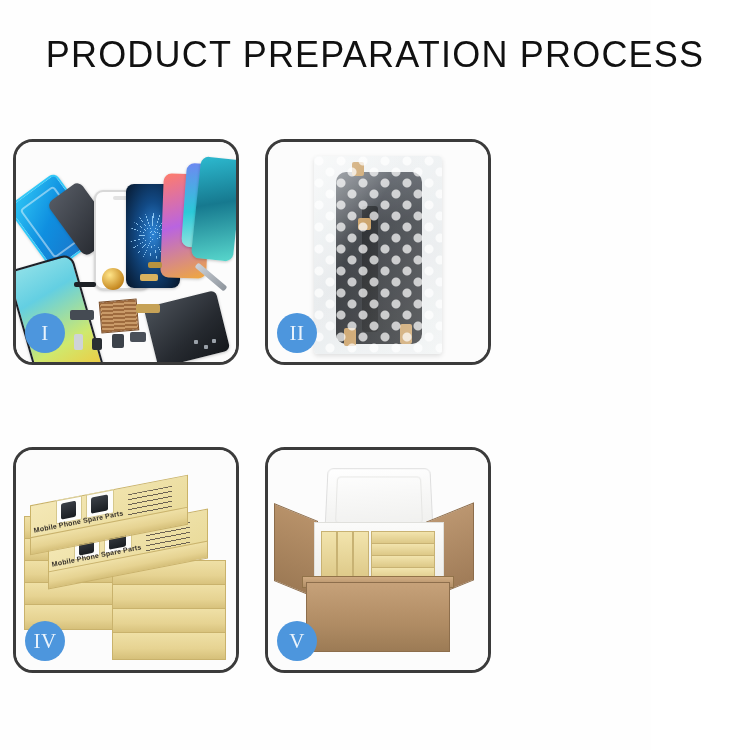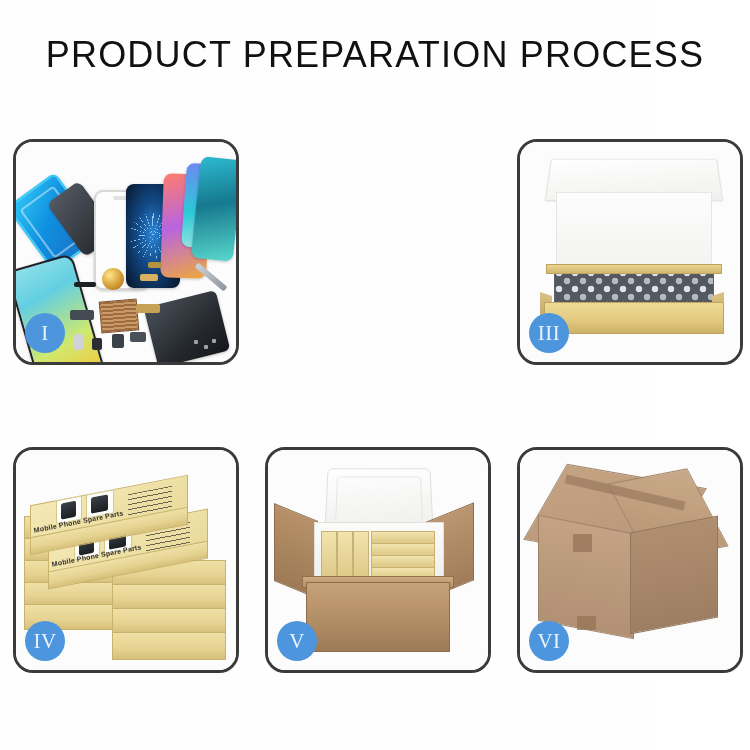--- a/index.html
+++ b/index.html
@@ -477,33 +477,36 @@
         <div class="bit b6"></div>
         <div class="bit b7"></div>
         <div class="bit b8"></div>
         <div class="bit b9"></div>
         <div class="tweezer"></div>
         <div class="screws"></div>
       </div>
       <div class="badge">I</div>
     </div>
 
-
-    <div class="panel p-c2 p-r0">
+    <div class="panel p-c1 p-r0">
       <div class="stage">
-        <div class="box3-lid"></div>
-        <div class="box3-foam"></div>
-        <div class="box3-bubbles"></div>
-        <div class="box3-rim"></div>
-        <div class="box3-left"></div>
-        <div class="box3-right"></div>
-        <div class="box3-front"></div>
+        <div class="pouch">
+          <div class="inner-part"></div>
+          <div class="flex-strip"></div>
+          <div class="tape t1"></div>
+          <div class="tape t2"></div>
+          <div class="tape t3"></div>
+          <div class="tape t4"></div>
+          <div class="bubbles"></div>
+          <div class="sheen"></div>
+        </div>
       </div>
-      <div class="badge">III</div>
+      <div class="badge">II</div>
     </div>
+
 
     <div class="panel p-c0 p-r1">
       <div class="stage">
         <div class="stack">
 
           <div class="sbox" style="left:0px; top:40px; width:92px; height:22px;"></div>
           <div class="sbox" style="left:0px; top:62px; width:92px; height:22px;"></div>
           <div class="sbox" style="left:0px; top:84px; width:92px; height:22px;"></div>
           <div class="sbox" style="left:0px; top:106px; width:92px; height:22px;"></div>
           <div class="sbox" style="left:0px; top:128px; width:92px; height:24px;"></div>
@@ -553,27 +556,15 @@
           <div class="v-ybox" style="left:56px; top:20px; width:62px; height:11px;"></div>
           <div class="v-ybox" style="left:56px; top:32px; width:62px; height:11px;"></div>
           <div class="v-ybox" style="left:56px; top:44px; width:62px; height:12px;"></div>
         </div>
         <div class="v-cartonrim"></div>
         <div class="v-cartonfront"></div>
       </div>
       <div class="badge">V</div>
     </div>
 
-    <div class="panel p-c2 p-r1">
-      <div class="stage">
-        <div class="c6-top"></div>
-        <div class="c6-topR"></div>
-        <div class="c6-left"></div>
-        <div class="c6-right"></div>
-        <div class="c6-seam"></div>
-        <div class="c6-tape1"></div>
-        <div class="c6-tape2"></div>
-      </div>
-      <div class="badge">VI</div>
-    </div>
 
   </div>
 </div>
 
 </body></html>

